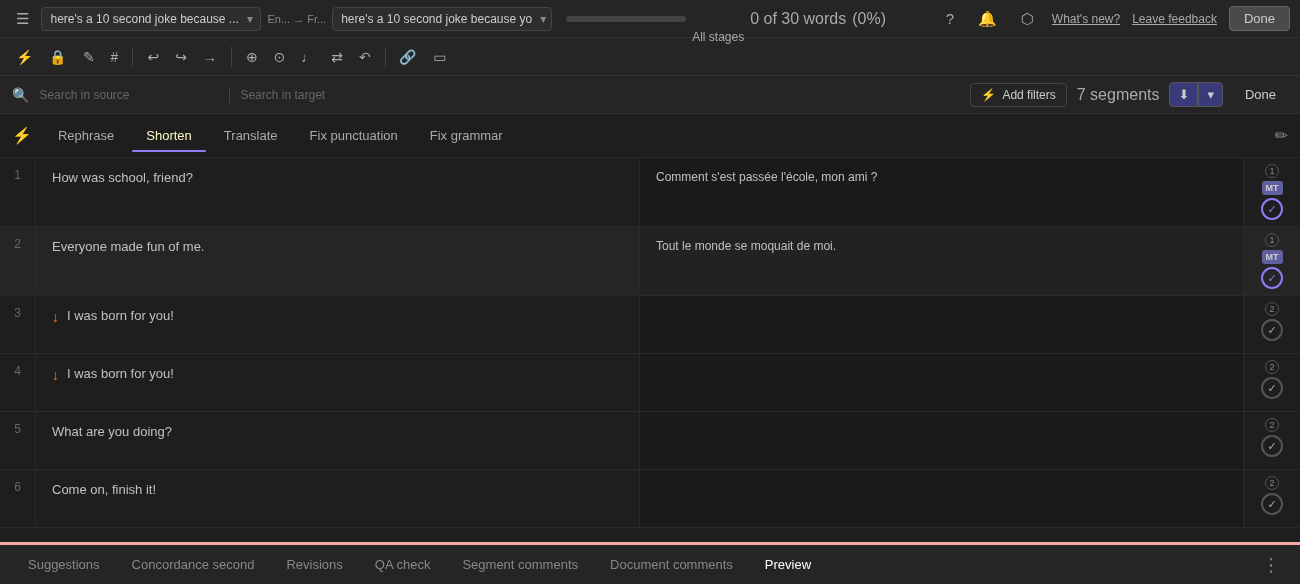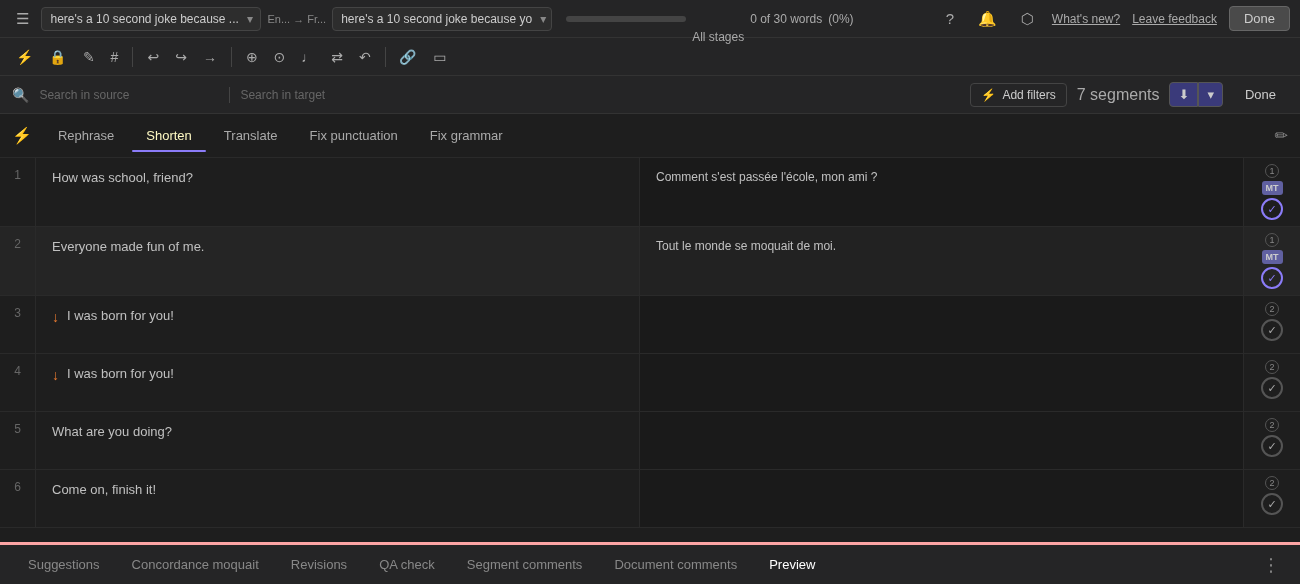--- a/index.html
+++ b/index.html
@@ -31,21 +31,21 @@
       padding: 4px 8px; color: #ccc; cursor: pointer; font-size: 12px;
       max-width: 220px; white-space: nowrap; overflow: hidden;
     }
     .doc-title-btn .chevron { color: #888; margin-left: 4px; }
     .lang-arrow { color: #888; font-size: 11px; }
     .top-bar-icon-btn {
       background: none; border: none; color: #aaa; cursor: pointer;
       font-size: 15px; padding: 4px 6px; border-radius: 3px;
     }
     .stages-label { color: #aaa; font-size: 12px; margin-top: 36px; }
-    .word-count { color: #aaa; font-size: 12px; }
+    .word-count { color: #aaa; font-size: 16px; }
     .link-btn {
       background: none; border: none; color: #aaa; cursor: pointer;
       font-size: 12px; text-decoration: underline;
     }
     .done-btn {
       background: #4a4a4a; border: 1px solid #666; color: #ccc;
       padding: 4px 14px; border-radius: 4px; cursor: pointer; font-size: 13px;
     }
 
     
@@ -388,21 +388,21 @@
     </div>
   </div>
 
 </div>
 
 <div class="bottom-tabs">
   <button class="bottom-tab">
     <span>Suggestions</span>
   </button>
   <button class="bottom-tab">
-    <span>Concordance moquait</span>
+    <span>Concordance second</span>
   </button>
   <button class="bottom-tab">
     <span>Revisions</span>
   </button>
   <button class="bottom-tab">
     <span>QA check</span>
   </button>
   <button class="bottom-tab">
     <span>Segment comments</span>
   </button>

